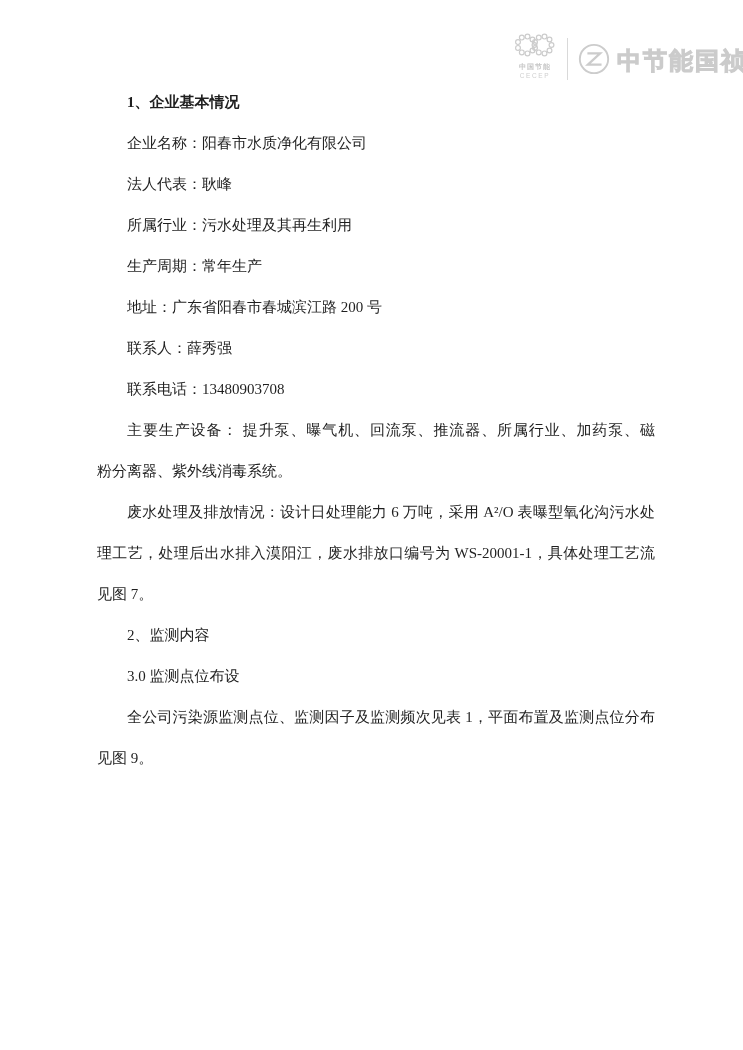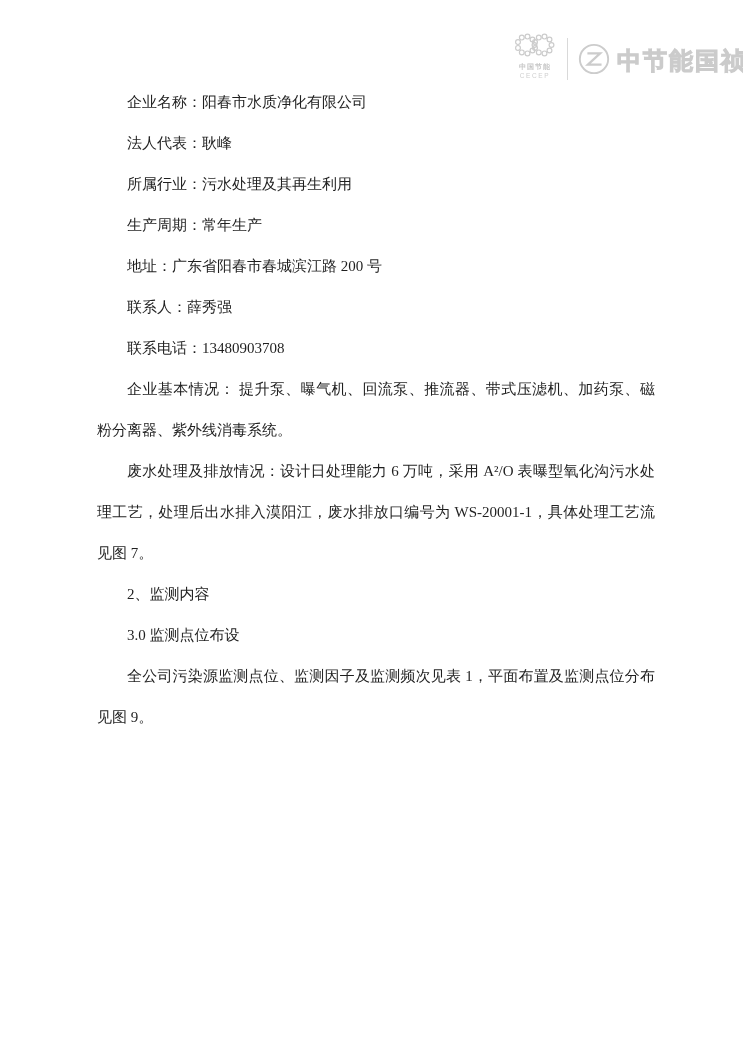--- a/index.html
+++ b/index.html
@@ -130,30 +130,31 @@
           <path d="M11 12 H24.5 L11.5 24 H26" stroke-width="2.4"></path>
         </g>
       </svg>
     </span>
     <span class="gz-text">中节能国祯</span>
   </div>
 </div>
 
 <div class="doc-content">
 
+  <div class="line indent bold">1、企业基本情况</div>
 
   <div class="line indent">企业名称：阳春市水质净化有限公司</div>
   <div class="line indent">法人代表：耿峰</div>
   <div class="line indent">所属行业：污水处理及其再生利用</div>
   <div class="line indent">生产周期：常年生产</div>
   <div class="line indent">地址：广东省阳春市春城滨江路 200 号</div>
   <div class="line indent">联系人：薛秀强</div>
   <div class="line indent">联系电话：13480903708</div>
 
-  <div class="line indent jfull">企业基本情况： 提升泵、曝气机、回流泵、推流器、带式压滤机、加药泵、磁</div>
+  <div class="line indent jfull">主要生产设备： 提升泵、曝气机、回流泵、推流器、所属行业、加药泵、磁</div>
   <div class="line">粉分离器、紫外线消毒系统。</div>
 
   <div class="line indent jfull">废水处理及排放情况：设计日处理能力 6 万吨，采用 A²/O 表曝型氧化沟污水处</div>
   <div class="line jfull">理工艺，处理后出水排入漠阳江，废水排放口编号为 WS-20001-1，具体处理工艺流程</div>
   <div class="line">见图 7。</div>
 
   <div class="line indent">2、监测内容</div>
   <div class="line indent">3.0 监测点位布设</div>
 
   <div class="line indent jfull">全公司污染源监测点位、监测因子及监测频次见表 1，平面布置及监测点位分布</div>

